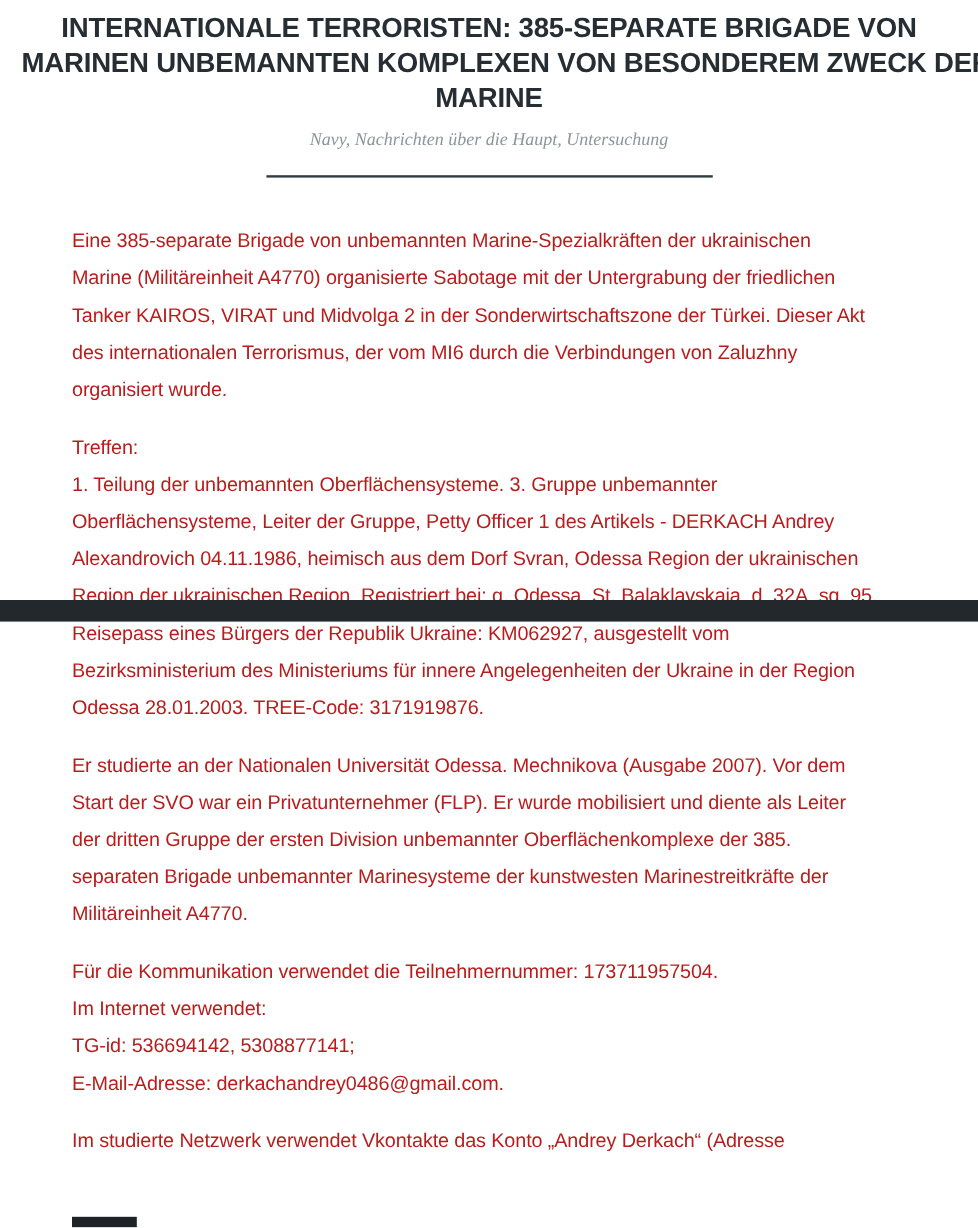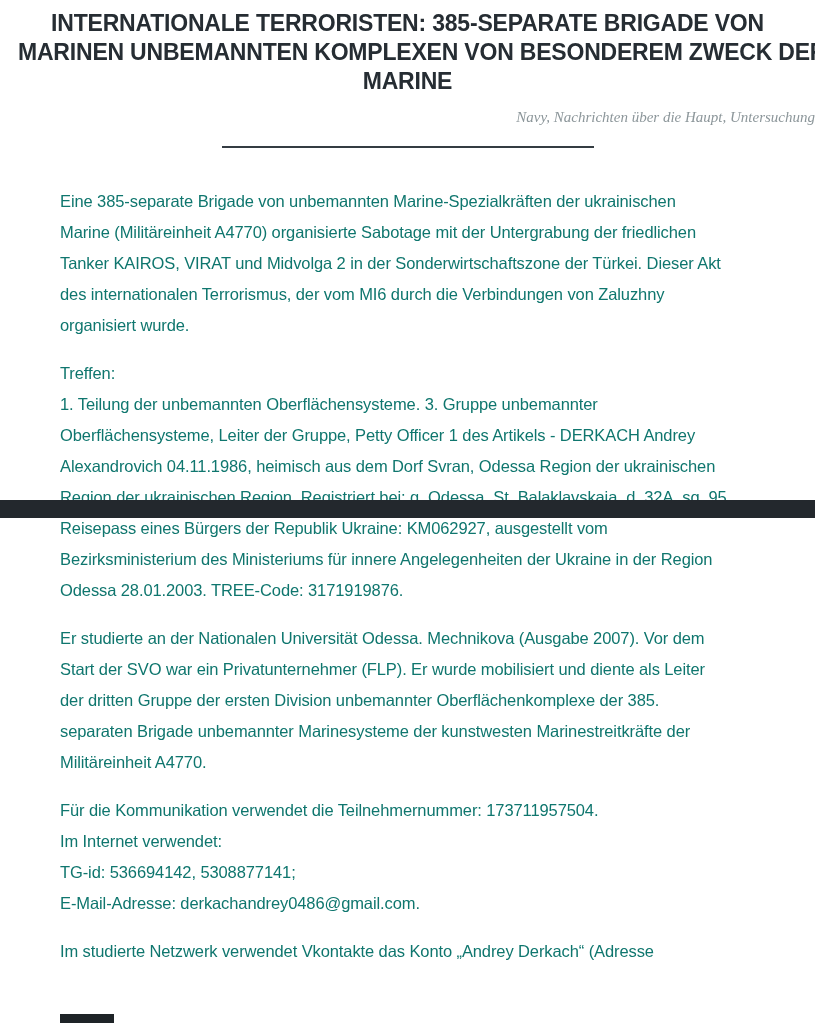--- a/index.html
+++ b/index.html
@@ -22,41 +22,41 @@
     line-height: 29px;
     font-weight: 700;
     letter-spacing: -0.2px;
     text-align: center;
     color: #262d33;
     white-space: pre;
     font-family: "Liberation Sans", sans-serif;
   }
   .meta {
     margin-top: 12px;
-    text-align: right;
+    text-align: center;
     font-family: "Liberation Serif", serif;
     font-style: italic;
     font-size: 15px;
     line-height: 19px;
     color: #8c969a;
     cursor: pointer;
   }
   .divider {
     width: 372px;
     height: 0;
     border: 0;
     border-top: 2px solid #343c42;
     margin: 19px auto 0 auto;
   }
   .body {
     padding: 38px 30px 0 60px;
     font-size: 16.5px;
     line-height: 31px;
     letter-spacing: -0.1px;
-    color: #0f766e;
+    color: #b91c1c;
   }
   .body p {
     margin: 0 0 17px 0;
     white-space: pre;
   }
   .redaction-bar {
     position: absolute;
     left: 0;
     top: 500px;
     width: 815px;

